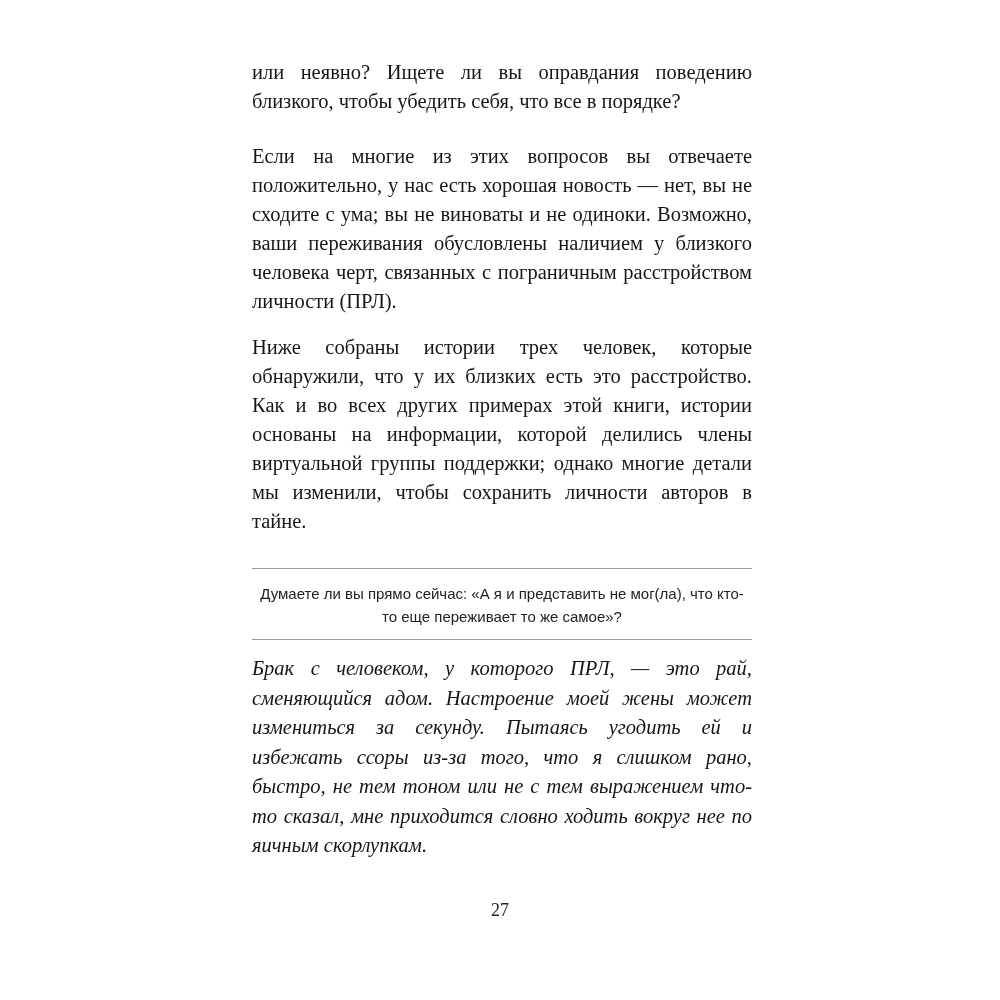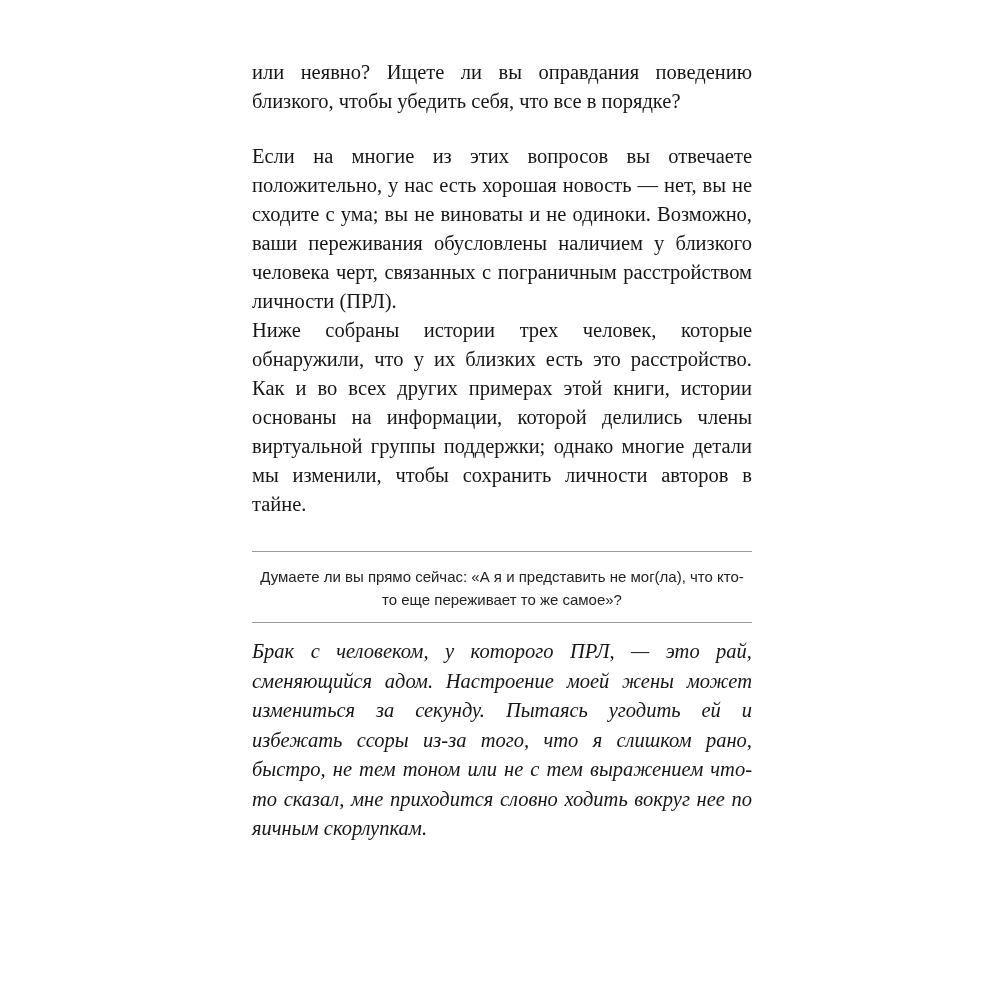--- a/index.html
+++ b/index.html
@@ -29,21 +29,21 @@
     font-family: "Liberation Serif", serif;
     font-size: 20.5px;
     line-height: 29px;
     text-align: justify;
     text-align-last: left;
     margin: 0;
     color: #161616;
     hyphens: manual;
   }
   p.body-par + p.body-par {
-    margin-top: 0px;
+    margin-top: 17px;
   }
   .intro-par {
     margin-bottom: 16px;
   }
   .callout {
     margin: 0;
     padding: 14px 0 12px 0;
     border-top: 1px solid #9a9a9a;
     border-bottom: 1px solid #9a9a9a;
     text-align: center;
@@ -110,13 +110,14 @@
     </div>
 
     <div class="callout callout-2">
       <p class="callout-text">Думаете ли вы прямо сейчас: «А я и представить не мог(ла), что кто-то еще переживает то же самое»?</p>
     </div>
 
 
     <p class="story-text">Брак с человеком, у которого ПРЛ, — это рай, сменяющийся адом. Настроение моей жены может измениться за секунду. Пытаясь угодить ей и избежать ссоры из-за того, что я слишком рано, быстро, не тем тоном или не с тем выражением что-то сказал, мне приходится словно ходить вокруг нее по яичным скорлупкам.</p>
   </div>
 
+  <div class="page-number">27</div>
 </div>
 
 </body></html>

